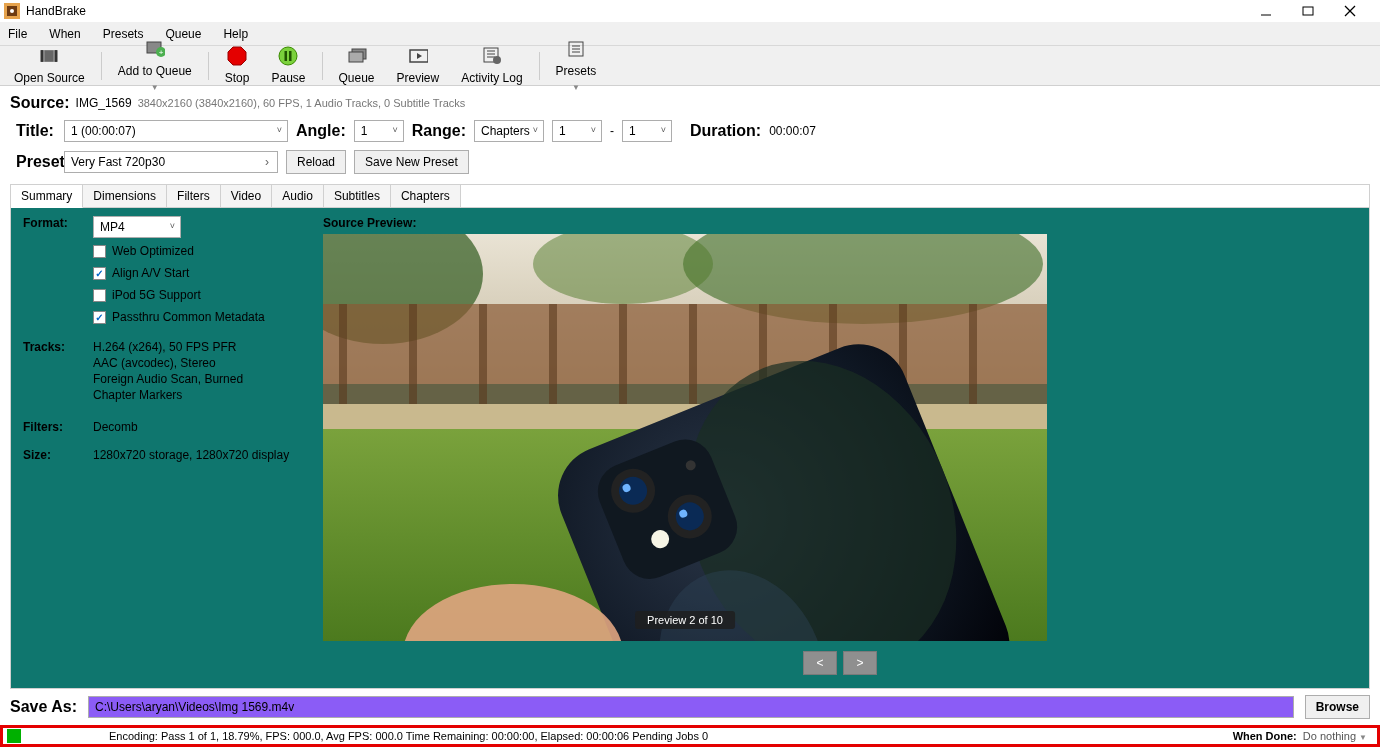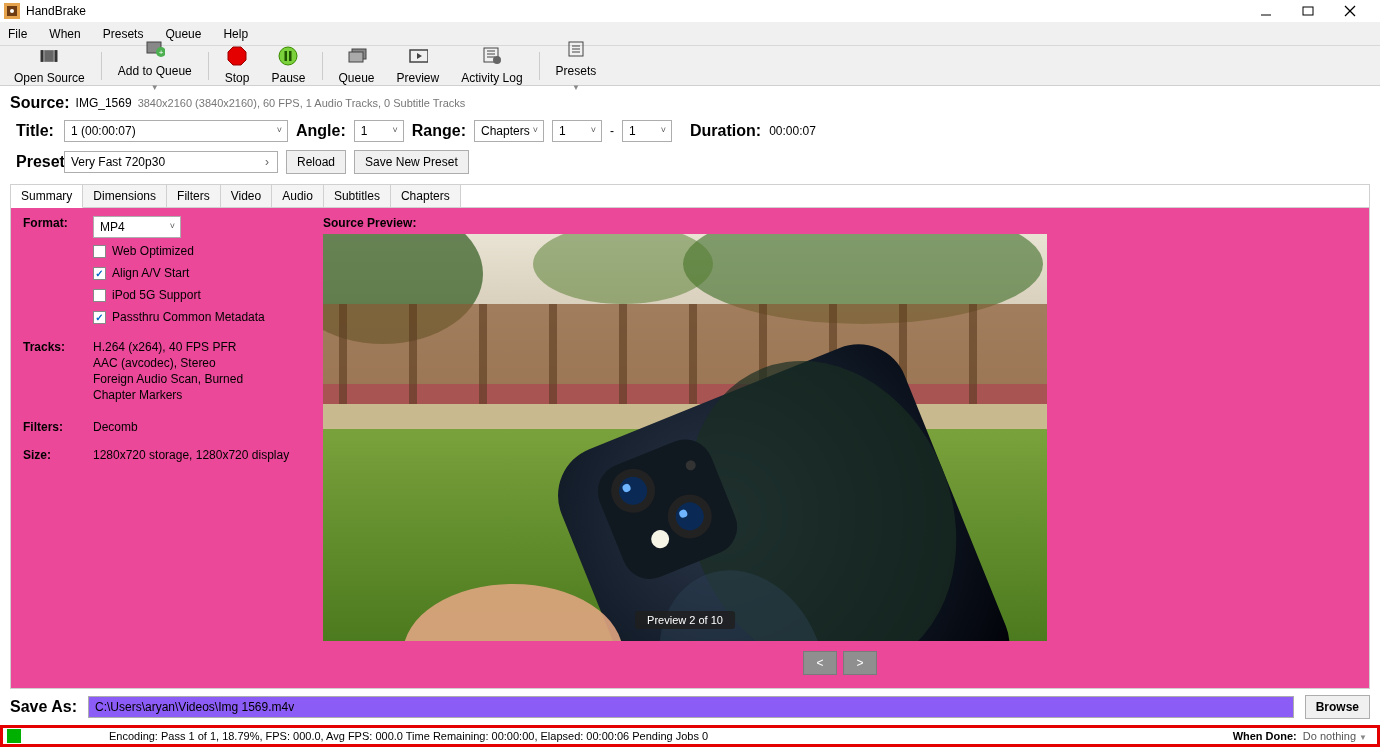--- a/index.html
+++ b/index.html
@@ -21,21 +21,21 @@
   .dropdown { background:#fff; border:1px solid #adadad; padding:2px 20px 2px 6px; font-size:12px; position:relative; height:22px; display:flex; align-items:center; min-width:50px;}
   .dropdown::after { content:"˅"; font-size:9px; color:#555; position:absolute; right:5px; top:4px;}
   .wide { width:224px; }
   .btn { background:#f0f0f0; border:1px solid #adadad; padding:3px 10px; height:24px; display:flex; align-items:center; font-size:12px;}
   .preset-drop { width:214px; position:relative;}
   .preset-drop::after{content:"›"; font-size:12px; transform:rotate(0); position:absolute; right:8px; top:3px; color:#666;}
   .tabs-wrap{ margin:6px 10px 0 10px; border:1px solid #d0d0d0;}
   .tabs { display:flex; border-bottom:1px solid #d0d0d0;}
   .tab { padding:4px 10px; border-right:1px solid #d0d0d0; background:#f4f4f4; font-size:12px;}
   .tab.active { background:#fff; border-bottom:1px solid #fff; margin-bottom:-1px;}
-  .tabbody { display:flex; padding:8px 12px 12px 12px; min-height:480px; background:#ec4899;}
+  .tabbody { display:flex; padding:8px 12px 12px 12px; min-height:480px; background:#0f766e;}
   .leftcol { width:300px; display:flex; flex-direction:column; gap:0;}
   .formrow { display:flex; align-items:flex-start; margin-bottom:4px;}
   .formlabel { width:70px; font-weight:bold;}
   .check { display:flex; align-items:center; gap:6px; margin:2px 0;}
   .check .box { width:13px; height:13px; border:1px solid #888; background:#fff; display:flex; align-items:center; justify-content:center; font-size:10px; color:#0063c6; font-weight:bold;}
   .infoblock { margin-left:70px; margin-bottom:18px; display:flex; flex-direction:column; gap:2px;}
   .rightcol { flex:1;}
   .preview { width:724px; height:407px; position:relative; margin-top:4px;}
   .previewimg { width:100%; height:100%; }
   .previewbadge { position:absolute; bottom:12px; left:50%; transform:translateX(-50%); background:rgba(30,30,30,0.85); color:#fff; padding:3px 12px; border-radius:3px; font-size:11px;}
@@ -254,21 +254,21 @@
               <span class="box">✓</span>
               <span>Passthru Common Metadata</span>
             </label>
         </div>
       </div>
       <div style="height:10px;"></div>
       <div class="formrow">
         <span class="formlabel">Tracks:</span>
       </div>
       <div class="infoblock" style="margin-top:-18px;">
-        <span>H.264 (x264), 40 FPS PFR</span>
+        <span>H.264 (x264), 50 FPS PFR</span>
         <span>AAC (avcodec), Stereo</span>
         <span>Foreign Audio Scan, Burned</span>
         <span>Chapter Markers</span>
       </div>
       <div class="formrow">
         <span class="formlabel">Filters:</span>
         <span>Decomb</span>
       </div>
       <div style="height:10px;"></div>
       <div class="formrow">

